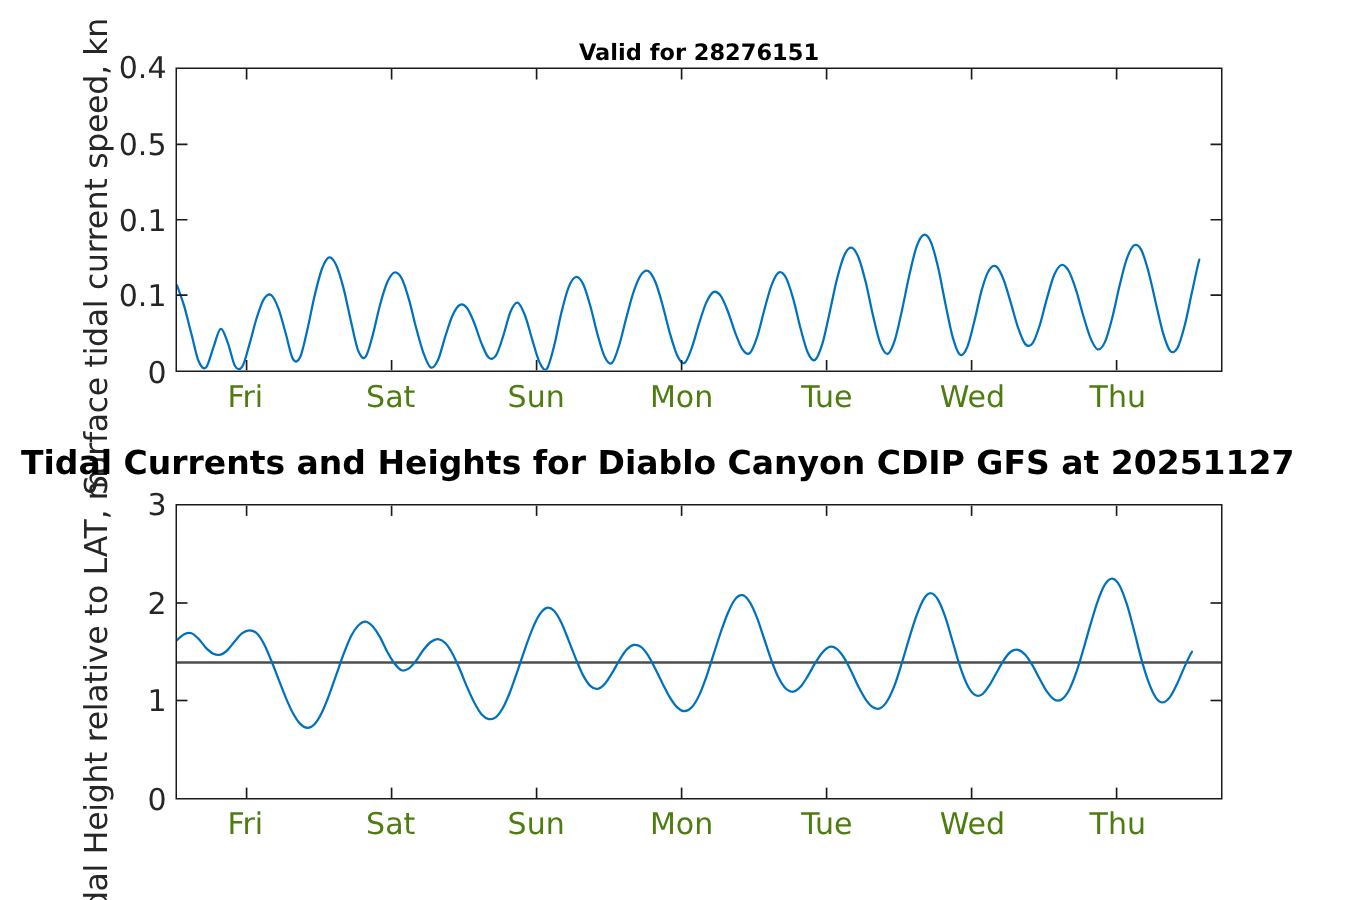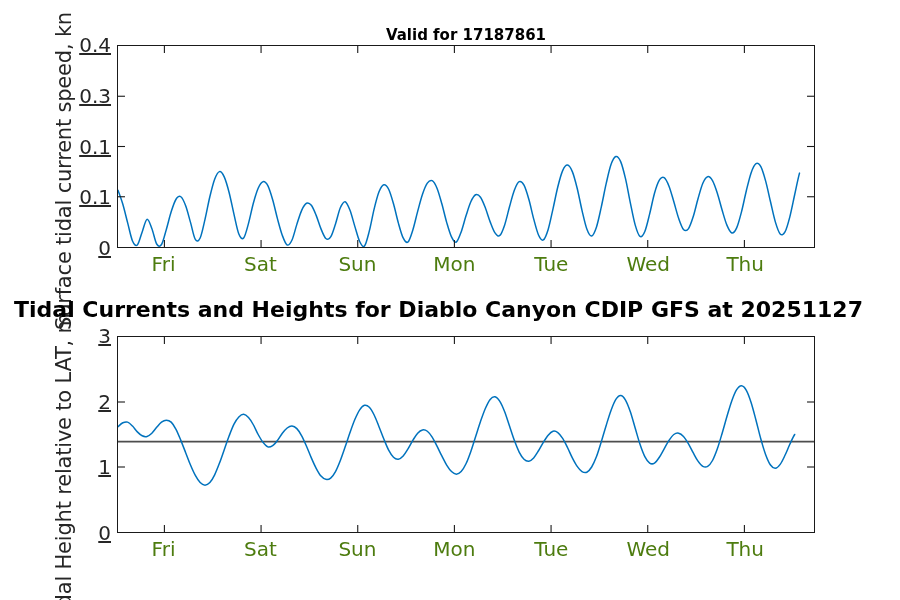--- a/index.html
+++ b/index.html
@@ -47,21 +47,20 @@
 
   
   .ytick {
     position: absolute;
     right: 0;
     text-align: center;
     font-size: 20px;
     color: #262626;
     transform: translateY(-50%);
     white-space: nowrap;
-    text-decoration: underline;
   }
   .ytick-col {
     position: absolute;
     width: 56px;
     left: 55px;
   }
   #ycol-top { top: 45px;  height: 203px; }
   #ycol-bot { top: 336px; height: 197px; }
 
   
@@ -98,21 +97,21 @@
     color: #000000;
     white-space: nowrap;
   }
 </style>
 </head>
 <body>
 
 <div class="ylabel" id="ylabel-top">Surface tidal current speed, kn</div>
 <div class="ylabel" id="ylabel-bot">Tidal Height relative to LAT, m</div>
 
-<div id="subtitle-top">Valid for 17187861</div>
+<div id="subtitle-top">Valid for 28276151</div>
 
 <div class="panel" id="panel-top">
   <svg id="svg-top" viewBox="0 0 698 203" preserveAspectRatio="none">
       <path d="M 0.00 145.65 C 0.81 148.02, 3.23 154.36, 4.85 159.86 C 6.46 165.36, 8.08 172.47, 9.69 178.64 C 11.31 184.81, 12.93 193.19, 14.54 196.91 C 16.16 200.63, 17.77 202.49, 19.39 200.97 C 21.00 199.45, 22.62 192.09, 24.24 187.78 C 25.85 183.46, 27.47 175.68, 29.08 175.09 C 30.70 174.50, 32.31 180.08, 33.93 184.22 C 35.55 188.37, 37.16 197.25, 38.78 199.96 C 40.39 202.66, 42.01 202.92, 43.63 200.46 C 45.24 198.01, 46.86 190.74, 48.47 185.24 C 50.09 179.74, 51.70 172.55, 53.32 167.47 C 54.94 162.40, 56.55 157.32, 58.17 154.79 C 59.78 152.25, 61.40 151.15, 63.01 152.25 C 64.63 153.35, 66.25 157.07, 67.86 161.38 C 69.48 165.70, 71.09 172.47, 72.71 178.13 C 74.32 183.80, 75.94 192.77, 77.56 195.39 C 79.17 198.01, 80.79 197.25, 82.40 193.87 C 84.02 190.48, 85.63 182.02, 87.25 175.09 C 88.87 168.15, 90.48 159.02, 92.10 152.25 C 93.71 145.48, 95.33 138.72, 96.94 134.49 C 98.56 130.26, 100.18 127.21, 101.79 126.88 C 103.41 126.54, 105.02 128.90, 106.64 132.46 C 108.25 136.01, 109.87 141.93, 111.49 148.19 C 113.10 154.45, 114.72 163.08, 116.33 170.01 C 117.95 176.95, 119.56 185.83, 121.18 189.81 C 122.80 193.78, 124.41 195.64, 126.03 193.87 C 127.64 192.09, 129.26 184.98, 130.88 179.15 C 132.49 173.31, 134.11 164.77, 135.72 158.85 C 137.34 152.93, 138.95 147.26, 140.57 143.62 C 142.19 139.99, 143.80 137.45, 145.42 137.02 C 147.03 136.60, 148.65 138.04, 150.26 141.09 C 151.88 144.13, 153.50 149.71, 155.11 155.30 C 156.73 160.88, 158.34 168.57, 159.96 174.58 C 161.57 180.59, 163.19 186.93, 164.81 191.33 C 166.42 195.73, 168.04 200.21, 169.65 200.97 C 171.27 201.73, 172.88 199.36, 174.50 195.90 C 176.12 192.43, 177.73 185.15, 179.35 180.16 C 180.96 175.17, 182.58 169.51, 184.19 165.95 C 185.81 162.40, 187.43 159.69, 189.04 158.85 C 190.66 158.00, 192.27 158.85, 193.89 160.88 C 195.50 162.91, 197.12 167.05, 198.74 171.03 C 200.35 175.00, 201.97 180.84, 203.58 184.73 C 205.20 188.62, 206.81 193.02, 208.43 194.37 C 210.05 195.73, 211.66 195.30, 213.28 192.85 C 214.89 190.40, 216.51 184.56, 218.13 179.66 C 219.74 174.75, 221.36 167.14, 222.97 163.42 C 224.59 159.69, 226.20 156.90, 227.82 157.32 C 229.44 157.75, 231.05 161.81, 232.67 165.95 C 234.28 170.10, 235.90 176.95, 237.51 182.19 C 239.13 187.44, 240.75 194.12, 242.36 197.42 C 243.98 200.72, 245.59 203.76, 247.21 201.99 C 248.82 200.21, 250.44 193.02, 252.06 186.76 C 253.67 180.50, 255.29 171.03, 256.90 164.43 C 258.52 157.83, 260.13 151.24, 261.75 147.18 C 263.37 143.12, 264.98 140.49, 266.60 140.07 C 268.21 139.65, 269.83 141.42, 271.44 144.64 C 273.06 147.85, 274.68 153.69, 276.29 159.36 C 277.91 165.02, 279.52 172.89, 281.14 178.64 C 282.75 184.39, 284.37 190.65, 285.99 193.87 C 287.60 197.08, 289.22 199.28, 290.83 197.93 C 292.45 196.57, 294.06 190.90, 295.68 185.75 C 297.30 180.59, 298.91 172.97, 300.53 166.97 C 302.14 160.96, 303.76 154.45, 305.38 149.71 C 306.99 144.98, 308.61 140.83, 310.22 138.55 C 311.84 136.26, 313.45 135.16, 315.07 136.01 C 316.69 136.86, 318.30 139.73, 319.92 143.62 C 321.53 147.51, 323.15 153.60, 324.76 159.36 C 326.38 165.11, 328.00 172.55, 329.61 178.13 C 331.23 183.71, 332.84 189.55, 334.46 192.85 C 336.07 196.15, 337.69 198.77, 339.31 197.93 C 340.92 197.08, 342.54 192.17, 344.15 187.78 C 345.77 183.38, 347.38 176.61, 349.00 171.53 C 350.62 166.46, 352.23 160.88, 353.85 157.32 C 355.46 153.77, 357.08 150.98, 358.69 150.22 C 360.31 149.46, 361.93 150.56, 363.54 152.76 C 365.16 154.96, 366.77 159.27, 368.39 163.42 C 370.00 167.56, 371.62 173.40, 373.24 177.63 C 374.85 181.85, 376.47 186.51, 378.08 188.79 C 379.70 191.07, 381.31 192.68, 382.93 191.33 C 384.55 189.97, 386.16 185.49, 387.78 180.67 C 389.39 175.85, 391.01 168.24, 392.63 162.40 C 394.24 156.56, 395.86 149.88, 397.47 145.65 C 399.09 141.42, 400.70 137.87, 402.32 137.02 C 403.94 136.18, 405.55 137.62, 407.17 140.58 C 408.78 143.54, 410.40 149.12, 412.01 154.79 C 413.63 160.45, 415.25 168.57, 416.86 174.58 C 418.48 180.59, 420.09 187.27, 421.71 190.82 C 423.32 194.37, 424.94 196.83, 426.56 195.90 C 428.17 194.96, 429.79 190.48, 431.40 185.24 C 433.02 179.99, 434.63 171.62, 436.25 164.43 C 437.87 157.24, 439.48 148.53, 441.10 142.10 C 442.71 135.67, 444.33 129.50, 445.94 125.86 C 447.56 122.22, 449.18 120.11, 450.79 120.28 C 452.41 120.45, 454.02 122.98, 455.64 126.88 C 457.25 130.77, 458.87 137.11, 460.49 143.62 C 462.10 150.14, 463.72 159.10, 465.33 165.95 C 466.95 172.80, 468.56 180.42, 470.18 184.73 C 471.80 189.04, 473.41 192.17, 475.03 191.84 C 476.64 191.50, 478.26 187.61, 479.88 182.70 C 481.49 177.79, 483.11 169.67, 484.72 162.40 C 486.34 155.13, 487.95 146.16, 489.57 139.06 C 491.19 131.95, 492.80 124.34, 494.42 119.77 C 496.03 115.20, 497.65 112.16, 499.26 111.65 C 500.88 111.14, 502.50 113.00, 504.11 116.73 C 505.73 120.45, 507.34 127.04, 508.96 133.98 C 510.57 140.92, 512.19 150.56, 513.81 158.34 C 515.42 166.12, 517.04 175.00, 518.65 180.67 C 520.27 186.34, 521.88 191.24, 523.50 192.34 C 525.12 193.44, 526.73 191.07, 528.35 187.27 C 529.96 183.46, 531.58 175.93, 533.19 169.50 C 534.81 163.08, 536.43 154.36, 538.04 148.70 C 539.66 143.03, 541.27 138.12, 542.89 135.50 C 544.50 132.88, 546.12 131.95, 547.74 132.96 C 549.35 133.98, 550.97 137.53, 552.58 141.59 C 554.20 145.65, 555.81 151.91, 557.43 157.32 C 559.05 162.74, 560.66 169.42, 562.28 174.07 C 563.89 178.72, 565.51 183.46, 567.12 185.24 C 568.74 187.01, 570.36 186.84, 571.97 184.73 C 573.59 182.62, 575.20 177.63, 576.82 172.55 C 578.44 167.48, 580.05 159.95, 581.67 154.28 C 583.28 148.61, 584.90 142.27, 586.51 138.55 C 588.13 134.83, 589.75 132.37, 591.36 131.95 C 592.98 131.53, 594.59 133.22, 596.21 136.01 C 597.82 138.80, 599.44 143.71, 601.06 148.70 C 602.67 153.69, 604.29 160.54, 605.90 165.95 C 607.52 171.37, 609.13 177.37, 610.75 181.18 C 612.37 184.98, 613.98 188.37, 615.60 188.79 C 617.21 189.21, 618.83 187.27, 620.44 183.72 C 622.06 180.16, 623.68 173.73, 625.29 167.47 C 626.91 161.22, 628.52 152.76, 630.14 146.16 C 631.75 139.56, 633.37 132.46, 634.99 127.89 C 636.60 123.32, 638.22 119.77, 639.83 118.76 C 641.45 117.74, 643.06 118.84, 644.68 121.80 C 646.30 124.76, 647.91 130.60, 649.53 136.52 C 651.14 142.44, 652.76 150.47, 654.38 157.32 C 655.99 164.18, 657.61 172.21, 659.22 177.63 C 660.84 183.04, 662.45 188.11, 664.07 189.81 C 665.69 191.50, 667.30 190.65, 668.92 187.78 C 670.53 184.90, 672.15 178.81, 673.76 172.55 C 675.38 166.29, 677.00 157.58, 678.61 150.22 C 680.23 142.86, 681.84 134.40, 683.46 128.40 C 685.07 122.39, 686.69 NaN, 688.31 114.19 C 689.92 NaN, 691.54 NaN, 693.15 NaN C 694.77 NaN, 697.19 NaN, 698.00 NaN" fill="none" stroke="#0072BD" stroke-width="1.5" stroke-linejoin="round" stroke-linecap="round" vector-effect="non-scaling-stroke"></path>
     </svg>
   <svg class="ticks" id="ticks-top" viewBox="0 0 698 203" preserveAspectRatio="none">
       <line x1="46.53333333333333" x2="46.53333333333333" y1="0" y2="7" vector-effect="non-scaling-stroke"></line>
       <line x1="46.53333333333333" x2="46.53333333333333" y1="196" y2="203" vector-effect="non-scaling-stroke"></line>
       <line x1="143.47777777777776" x2="143.47777777777776" y1="0" y2="7" vector-effect="non-scaling-stroke"></line>
       <line x1="143.47777777777776" x2="143.47777777777776" y1="196" y2="203" vector-effect="non-scaling-stroke"></line>
@@ -132,21 +131,21 @@
       <line y1="101.5" y2="101.5" x1="691" x2="698" vector-effect="non-scaling-stroke"></line>
       <line y1="50.75000000000003" y2="50.75000000000003" x1="0" x2="7" vector-effect="non-scaling-stroke"></line>
       <line y1="50.75000000000003" y2="50.75000000000003" x1="691" x2="698" vector-effect="non-scaling-stroke"></line>
     </svg>
 </div>
 
 <div class="ytick-col" id="ycol-top">
     <div class="ytick" style="top: 100%;">0</div>
     <div class="ytick" style="top: 75%;">0.1</div>
     <div class="ytick" style="top: 50%;">0.1</div>
-    <div class="ytick" style="top: 25%;">0.3</div>
+    <div class="ytick" style="top: 25%;">0.5</div>
     <div class="ytick" style="top: 0%;">0.4</div>
   </div>
 <div class="xtick-row" id="xrow-top">
     <div class="xtick" style="left: 163.533px;">Fri</div>
     <div class="xtick" style="left: 260.478px;">Sat</div>
     <div class="xtick" style="left: 357.422px;">Sun</div>
     <div class="xtick" style="left: 454.367px;">Mon</div>
     <div class="xtick" style="left: 551.311px;">Tue</div>
     <div class="xtick" style="left: 648.256px;">Wed</div>
     <div class="xtick" style="left: 745.2px;">Thu</div>

